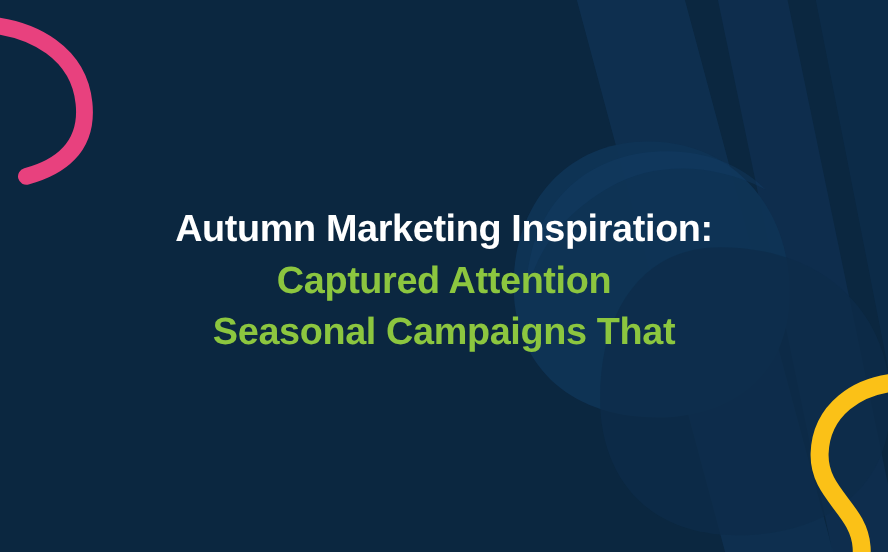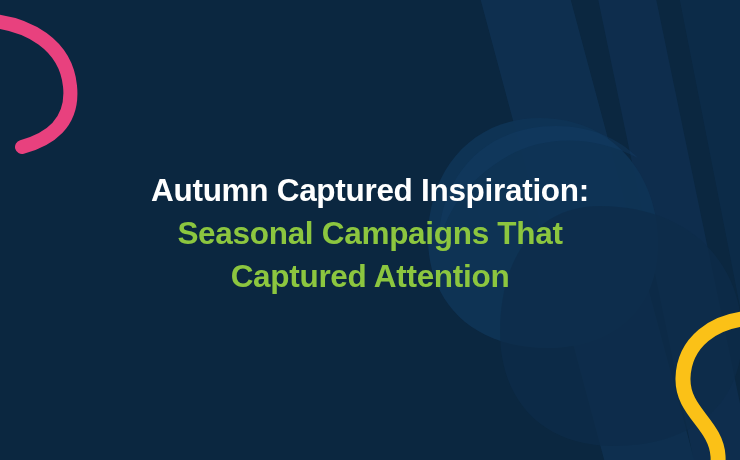--- a/index.html
+++ b/index.html
@@ -119,19 +119,19 @@
              C 74 124 48 140 22 147" fill="none" stroke="#e8417e" stroke-width="14" stroke-linecap="round"></path>
 
     <path d="M 758 318
              C 712 318 684 344 683 378
              C 682 412 716 424 718 456
              C 719 470 714 478 706 484" fill="none" stroke="#fbc117" stroke-width="15" stroke-linecap="round"></path>
   </svg>
 
   <div class="headline">
     <div class="headline-inner">
-      <span class="title-line title-line-1">Autumn Captured Inspiration:</span>
+      <span class="title-line title-line-1">Autumn Marketing Inspiration:</span>
+      <span class="title-line title-line-3">Captured Attention</span>
       <span class="title-line title-line-2">Seasonal Campaigns That</span>
-      <span class="title-line title-line-3">Captured Attention</span>
     </div>
   </div>
 
 </div>
 
 </body></html>

